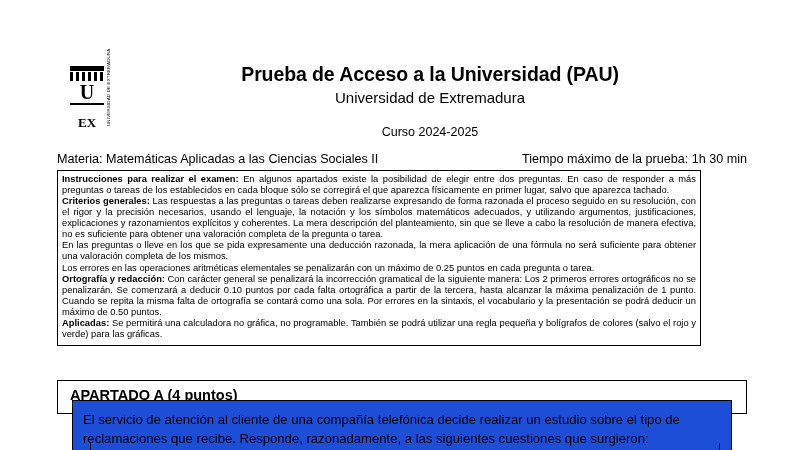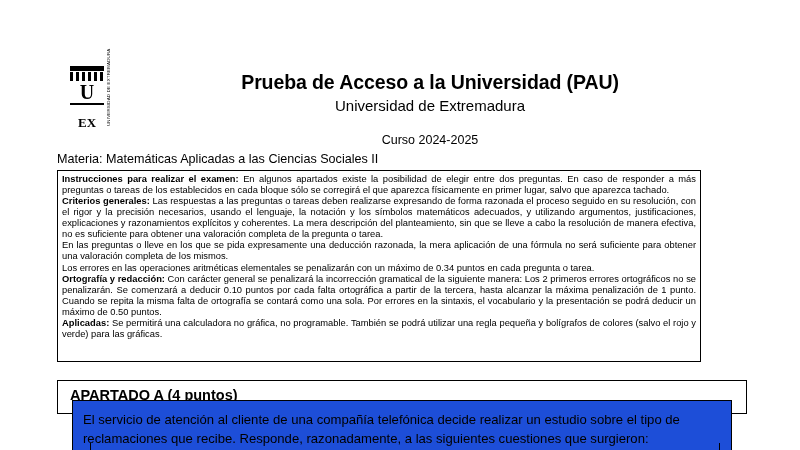--- a/index.html
+++ b/index.html
@@ -83,21 +83,21 @@
     letter-spacing: 0.2px;
     writing-mode: vertical-rl;
     transform: rotate(180deg);
     text-align: center;
     font-family: "Liberation Sans", sans-serif;
     white-space: nowrap;
   }
   .title-block {
     position: absolute;
     left: 130px;
-    top: 12px;
+    top: 4px;
     width: 600px;
     text-align: center;
   }
   .doc-title {
     font-size: 19.5px;
     font-weight: bold;
     line-height: 24px;
     letter-spacing: -0.1px;
   }
   .doc-sub {
@@ -129,21 +129,21 @@
   }
 
   
   .instructions {
     position: absolute;
     left: 57px;
     top: 170px;
     width: 644px;
     border: 1px solid #000;
     box-sizing: border-box;
-    padding: 3px 4px 20px 4px;
+    padding: 3px 4px 4px 4px;
     font-size: 9.35px;
     line-height: 10.9px;
     text-align: justify;
   }
   .instructions p {
     margin: 0 0 0.5px 0;
   }
   .instructions b {
     font-weight: bold;
   }
@@ -217,27 +217,28 @@
 
     <div class="title-block">
       <div class="doc-title">Prueba de Acceso a la Universidad (PAU)</div>
       <div class="doc-sub">Universidad de Extremadura</div>
       <div class="doc-course">Curso 2024-2025</div>
     </div>
   </div>
 
   <div class="materia-row">
     <div class="left">Materia: Matemáticas Aplicadas a las Ciencias Sociales II</div>
+    <div class="right">Tiempo máximo de la prueba: 1h 30 min</div>
   </div>
 
   <div class="instructions">
     <p><b>Instrucciones para realizar el examen:</b><span> En algunos apartados existe la posibilidad de elegir entre dos preguntas. En caso de responder a más preguntas o tareas de los establecidos en cada bloque sólo se corregirá el que aparezca físicamente en primer lugar, salvo que aparezca tachado.</span></p>
     <p><b>Criterios generales:</b><span> Las respuestas a las preguntas o tareas deben realizarse expresando de forma razonada el proceso seguido en su resolución, con el rigor y la precisión necesarios, usando el lenguaje, la notación y los símbolos matemáticos adecuados, y utilizando argumentos, justificaciones, explicaciones y razonamientos explícitos y coherentes. La mera descripción del planteamiento, sin que se lleve a cabo la resolución de manera efectiva, no es suficiente para obtener una valoración completa de la pregunta o tarea.</span></p>
     <p>En las preguntas o lleve en los que se pida expresamente una deducción razonada, la mera aplicación de una fórmula no será suficiente para obtener una valoración completa de los mismos.</p>
-    <p>Los errores en las operaciones aritméticas elementales se penalizarán con un máximo de 0.34 puntos en cada pregunta o tarea.</p>
+    <p>Los errores en las operaciones aritméticas elementales se penalizarán con un máximo de 0.25 puntos en cada pregunta o tarea.</p>
     <p><b>Ortografía y redacción:</b><span> Con carácter general se penalizará la incorrección gramatical de la siguiente manera: Los 2 primeros errores ortográficos no se penalizarán. Se comenzará a deducir 0.10 puntos por cada falta ortográfica a partir de la tercera, hasta alcanzar la máxima penalización de 1 punto. Cuando se repita la misma falta de ortografía se contará como una sola. Por errores en la sintaxis, el vocabulario y la presentación se podrá deducir un máximo de 0.50 puntos.</span></p>
     <p><b>Aplicadas:</b><span> Se permitirá una calculadora no gráfica, no programable. También se podrá utilizar una regla pequeña y bolígrafos de colores (salvo el rojo y verde) para las gráficas.</span></p>
   </div>
 
   <div class="apartado-box">
     <div class="apartado-title">APARTADO A (4 puntos)</div>
   </div>
 
   <div class="question-box">
     <div class="question-text">El servicio de atención al cliente de una compañía telefónica decide realizar un estudio sobre el tipo de reclamaciones que recibe. Responde, razonadamente, a las siguientes cuestiones que surgieron:</div>

